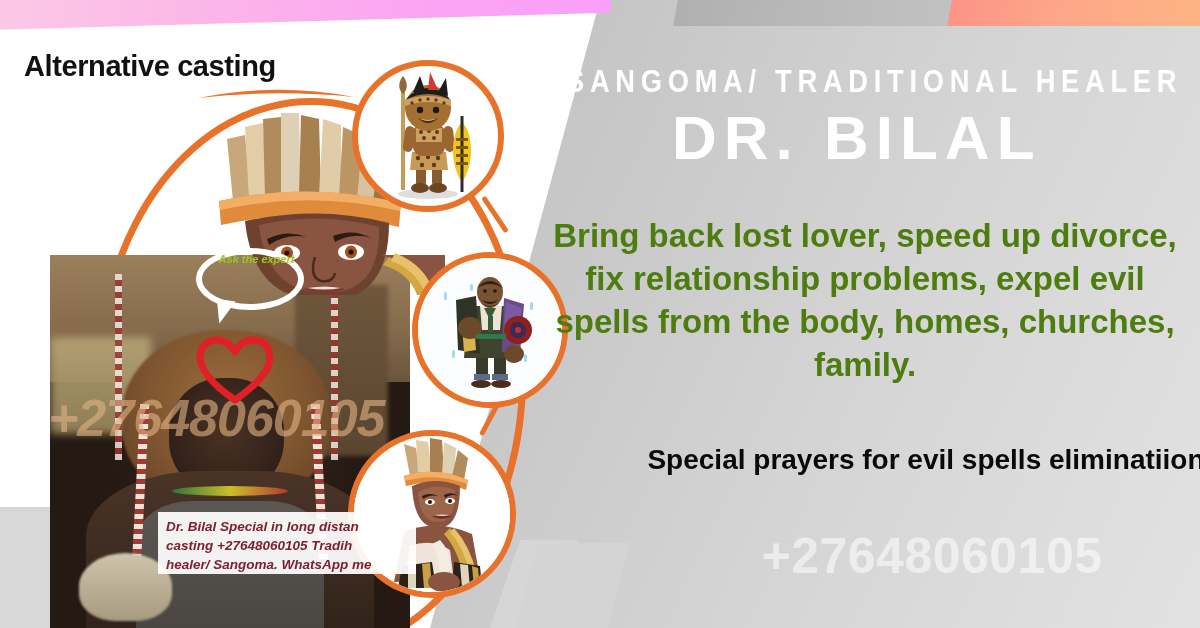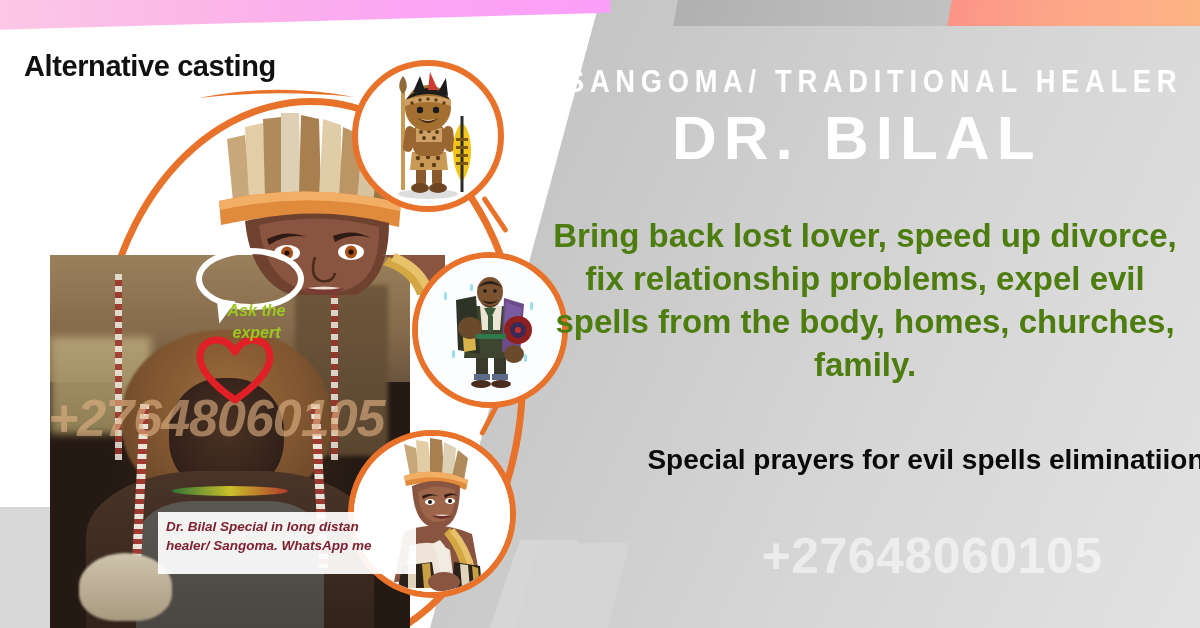--- a/index.html
+++ b/index.html
@@ -184,22 +184,22 @@
     z-index:16;background:transparent;
   }
   .bubble-tail{
     position:absolute;left:215px;top:300px;width:0;height:0;z-index:16;
     border-left:6px solid transparent;border-right:13px solid transparent;
     border-top:24px solid #ffffff;
     transform:rotate(8deg);
   }
   .bubble-text{
     position:absolute;left:204px;top:252px;width:105px;
-    font-size:16px;font-weight:700;font-style:italic;
-    color:#9bc721;line-height:1.35;text-align:center;z-index:17;margin-top:48px;
+    font-size:11px;font-weight:700;font-style:italic;
+    color:#9bc721;line-height:1.35;text-align:center;z-index:17;
   }
 
   
   .heart{
     position:absolute;left:196px;top:336px;width:78px;height:70px;z-index:16;
   }
 
   
   .caption-box{
     position:absolute;left:158px;top:512px;width:258px;height:62px;
@@ -340,20 +340,21 @@
   <div class="bubble"></div>
   <div class="bubble-tail"></div>
   <div class="bubble-text">Ask the expert</div>
 
   <svg class="heart" viewBox="0 0 78 70">
     <path d="M39 64 C10 44 4 30 4 21 C4 10 12 4 21 4 C29 4 35 9 39 16 C43 9 49 4 57 4 C66 4 74 10 74 21 C74 30 68 44 39 64 Z" fill="none" stroke="#e01f26" stroke-width="7" stroke-linejoin="round"></path>
   </svg>
 
   <div class="caption-box">
     <p>Dr. Bilal Special in long distan</p>
+    <p>casting +27648060105 Tradih</p>
     <p>healer/ Sangoma. WhatsApp me</p>
   </div>
 
   <div class="connector conn1"></div>
   <div class="connector conn2"></div>
 
   <div class="sm-circle c1">
     <svg viewBox="0 0 140 140" width="140" height="140">
       <ellipse cx="70" cy="128" rx="30" ry="5" fill="#dddddd"></ellipse>
 

